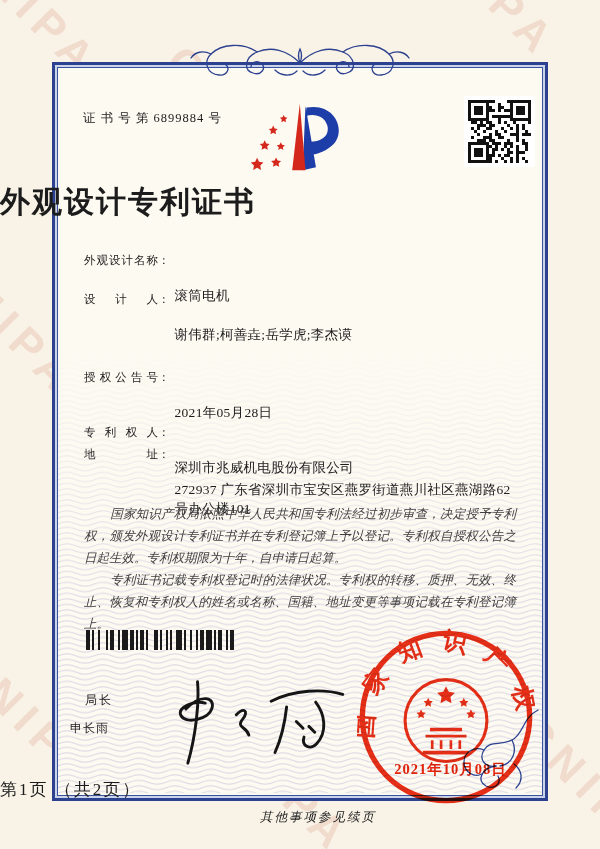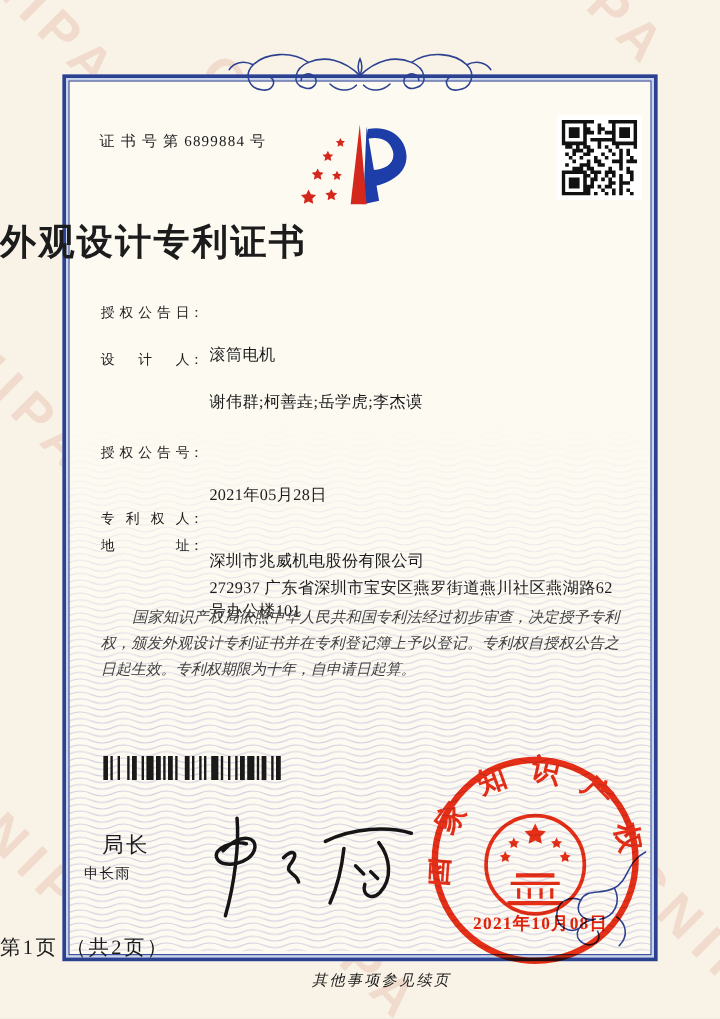--- a/index.html
+++ b/index.html
@@ -37,21 +37,21 @@
     text-align:justify;text-align-last:justify;text-justify:inter-character;vertical-align:baseline;}
   .colon{font-size:11.5px;margin-right:5px;}
   .val{display:inline-block;max-width:348px;vertical-align:top;letter-spacing:0.3px;margin-top:36px;}
   .grant2{margin-left:24px;}
   
   .body-text{position:absolute;left:84px;top:503px;width:432px;z-index:2;
     font-size:12.5px;line-height:22px;font-style:italic;text-align:justify;color:#404040;}
   .body-text p{margin:0;text-indent:2.1em;}
   
   .barcode{position:absolute;left:86px;top:630px;z-index:2;}
-  .official-title{position:absolute;left:85px;top:692px;font-size:18px;letter-spacing:2px;z-index:2;}
+  .official-title{position:absolute;left:85px;top:692px;font-size:12px;letter-spacing:2px;z-index:2;}
   .official-name{position:absolute;left:70px;top:720px;font-size:12px;letter-spacing:1px;z-index:2;}
   .signature{position:absolute;left:152px;top:676px;width:215px;height:92px;z-index:2;}
   .seal{position:absolute;left:357px;top:628px;width:178px;height:178px;z-index:3;
     mix-blend-mode:multiply;opacity:.95;}
   .seal-date{position:absolute;left:368px;top:760px;width:165px;text-align:center;z-index:4;
     color:#e8250c;font-size:14.5px;font-weight:700;letter-spacing:1px;mix-blend-mode:multiply;}
   .page-ind{position:absolute;left:0;top:778px;width:100%;text-align:left;
     font-size:17px;letter-spacing:2px;z-index:2;}
   .cont-note{position:absolute;left:18px;top:809px;width:100%;text-align:center;
     font-size:12.5px;font-style:italic;letter-spacing:2px;z-index:2;}
@@ -123,37 +123,38 @@
     <use href="#st" transform="translate(29,66) scale(0.55)"></use>
   </svg>
 
   <svg class="qr" viewBox="0 0 63 63">
     <path id="qr-path" fill="#111" fill-rule="evenodd" transform="scale(3)" d="M7 0h1v1h-1zM8 0h1v1h-1zM13 0h1v1h-1zM10 1h1v1h-1zM7 2h1v1h-1zM10 2h1v1h-1zM11 2h1v1h-1zM7 3h1v1h-1zM8 3h1v1h-1zM10 3h1v1h-1zM12 3h1v1h-1zM13 3h1v1h-1zM8 5h1v1h-1zM9 5h1v1h-1zM10 5h1v1h-1zM11 5h1v1h-1zM12 5h1v1h-1zM13 5h1v1h-1zM10 6h1v1h-1zM1 7h1v1h-1zM2 7h1v1h-1zM4 7h1v1h-1zM6 7h1v1h-1zM7 7h1v1h-1zM10 7h1v1h-1zM12 7h1v1h-1zM15 7h1v1h-1zM20 7h1v1h-1zM3 8h1v1h-1zM4 8h1v1h-1zM5 8h1v1h-1zM7 8h1v1h-1zM8 8h1v1h-1zM13 8h1v1h-1zM16 8h1v1h-1zM18 8h1v1h-1zM1 9h1v1h-1zM3 9h1v1h-1zM6 9h1v1h-1zM7 9h1v1h-1zM11 9h1v1h-1zM14 9h1v1h-1zM16 9h1v1h-1zM18 9h1v1h-1zM2 10h1v1h-1zM5 10h1v1h-1zM9 10h1v1h-1zM12 10h1v1h-1zM16 10h1v1h-1zM19 10h1v1h-1zM3 11h1v1h-1zM7 11h1v1h-1zM9 11h1v1h-1zM10 11h1v1h-1zM14 11h1v1h-1zM15 11h1v1h-1zM16 11h1v1h-1zM18 11h1v1h-1zM19 11h1v1h-1zM20 11h1v1h-1zM1 12h1v1h-1zM5 12h1v1h-1zM6 12h1v1h-1zM7 12h1v1h-1zM10 12h1v1h-1zM11 12h1v1h-1zM16 12h1v1h-1zM3 13h1v1h-1zM4 13h1v1h-1zM5 13h1v1h-1zM7 13h1v1h-1zM8 13h1v1h-1zM13 13h1v1h-1zM16 13h1v1h-1zM18 13h1v1h-1zM8 14h1v1h-1zM9 14h1v1h-1zM10 14h1v1h-1zM12 14h1v1h-1zM13 14h1v1h-1zM14 14h1v1h-1zM18 14h1v1h-1zM19 14h1v1h-1zM7 15h1v1h-1zM9 15h1v1h-1zM12 15h1v1h-1zM14 15h1v1h-1zM16 15h1v1h-1zM19 15h1v1h-1zM8 16h1v1h-1zM9 16h1v1h-1zM11 16h1v1h-1zM13 16h1v1h-1zM16 16h1v1h-1zM19 16h1v1h-1zM8 17h1v1h-1zM13 17h1v1h-1zM14 17h1v1h-1zM16 17h1v1h-1zM17 17h1v1h-1zM18 17h1v1h-1zM7 18h1v1h-1zM8 18h1v1h-1zM10 18h1v1h-1zM12 18h1v1h-1zM13 18h1v1h-1zM16 18h1v1h-1zM7 19h1v1h-1zM11 19h1v1h-1zM14 19h1v1h-1zM16 19h1v1h-1zM18 19h1v1h-1zM7 20h1v1h-1zM9 20h1v1h-1zM12 20h1v1h-1zM14 20h1v1h-1zM16 20h1v1h-1zM19 20h1v1h-1zM0 0h7v7h-7zM1 1v5h5v-5zM2 2h3v3h-3zM14 0h7v7h-7zM15 1v5h5v-5zM16 2h3v3h-3zM0 14h7v7h-7zM1 15v5h5v-5zM2 16h3v3h-3z"></path>
   </svg>
 
   <div class="title">外观设计专利证书</div>
 
   <div class="row" style="top:250px">
-    <span class="lbl">授权公告日</span><span class="colon">：</span><span class="val">滚筒电机</span>
+    <span class="lbl">外观设计名称</span><span class="colon">：</span><span class="val">滚筒电机</span>
   </div>
   <div class="row" style="top:289px">
     <span class="lbl">设计人</span><span class="colon">：</span><span class="val">谢伟群;柯善垚;岳学虎;李杰谟</span>
   </div>
   <div class="row" style="top:367px">
     <span class="lbl">授权公告号</span><span class="colon">：</span><span class="val">2021年05月28日</span>
   </div>
   <div class="row" style="top:422px">
     <span class="lbl">专利权人</span><span class="colon">：</span><span class="val">深圳市兆威机电股份有限公司</span>
   </div>
   <div class="row" style="top:444px">
     <span class="lbl">地址</span><span class="colon">：</span><span class="val">272937 广东省深圳市宝安区燕罗街道燕川社区燕湖路62号办公楼101</span>
   </div>
 
   <div class="body-text">
     <p>国家知识产权局依照中华人民共和国专利法经过初步审查，决定授予专利权，颁发外观设计专利证书并在专利登记簿上予以登记。专利权自授权公告之日起生效。专利权期限为十年，自申请日起算。</p>
+    <p>专利证书记载专利权登记时的法律状况。专利权的转移、质押、无效、终止、恢复和专利权人的姓名或名称、国籍、地址变更等事项记载在专利登记簿上。</p>
   </div>
 
   <svg class="barcode" width="156" height="20">
     <path id="bc-path" fill="#1a1a1a" transform="scale(2,1)" d="M0 0h2v20h-2zM3 0h1v20h-1zM6 0h1v20h-1zM10 0h1v20h-1zM12 0h2v20h-2zM16 0h1v20h-1zM18 0h3v20h-3zM22 0h2v20h-2zM25 0h1v20h-1zM27 0h2v20h-2zM30 0h1v20h-1zM34 0h2v20h-2zM37 0h1v20h-1zM40 0h1v20h-1zM42 0h1v20h-1zM45 0h3v20h-3zM49 0h1v20h-1zM52 0h1v20h-1zM55 0h1v20h-1zM57 0h2v20h-2zM60 0h3v20h-3zM64 0h1v20h-1zM66 0h2v20h-2zM70 0h1v20h-1zM72 0h2v20h-2z"></path>
   </svg>
 
   <div class="official-title">局长</div>
   <div class="official-name">申长雨</div>
 
   <svg class="signature" viewBox="0 0 220 95">

